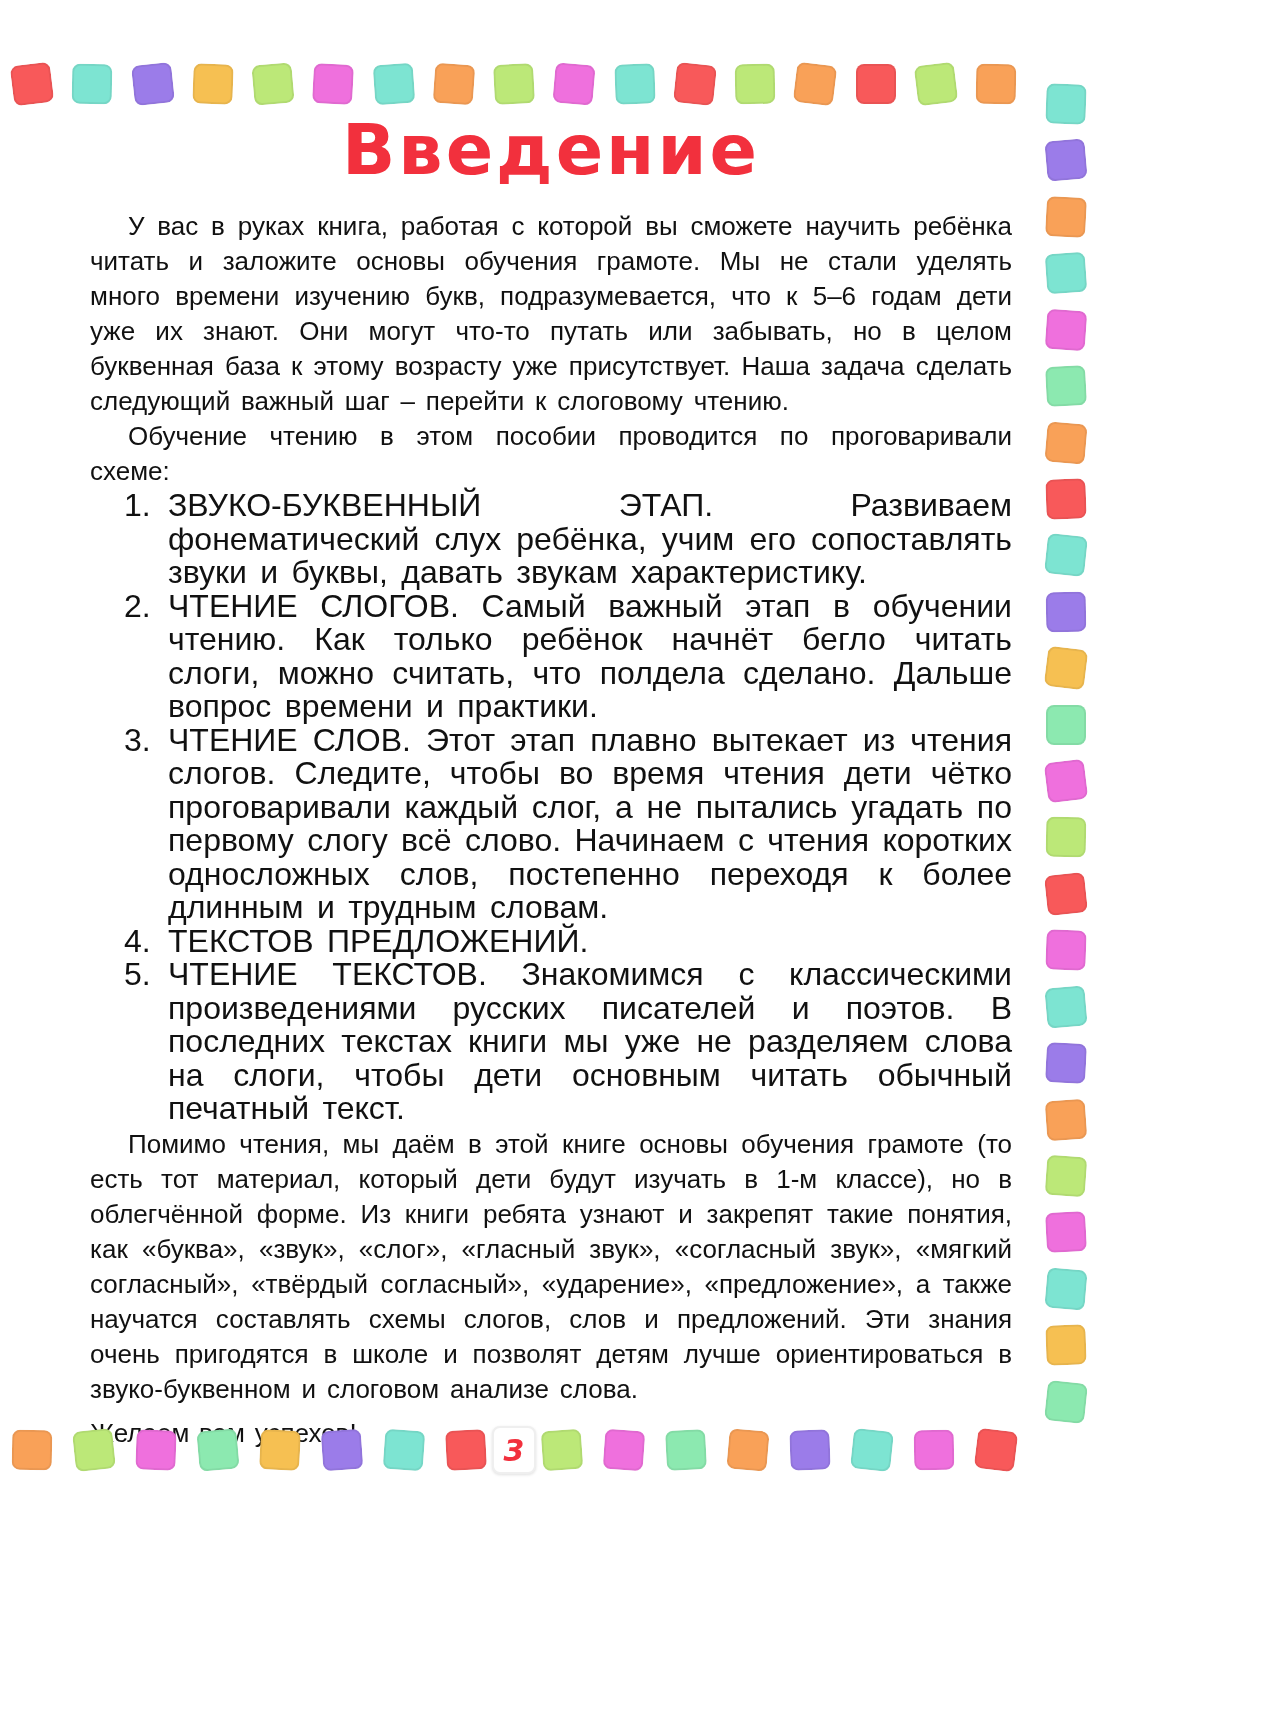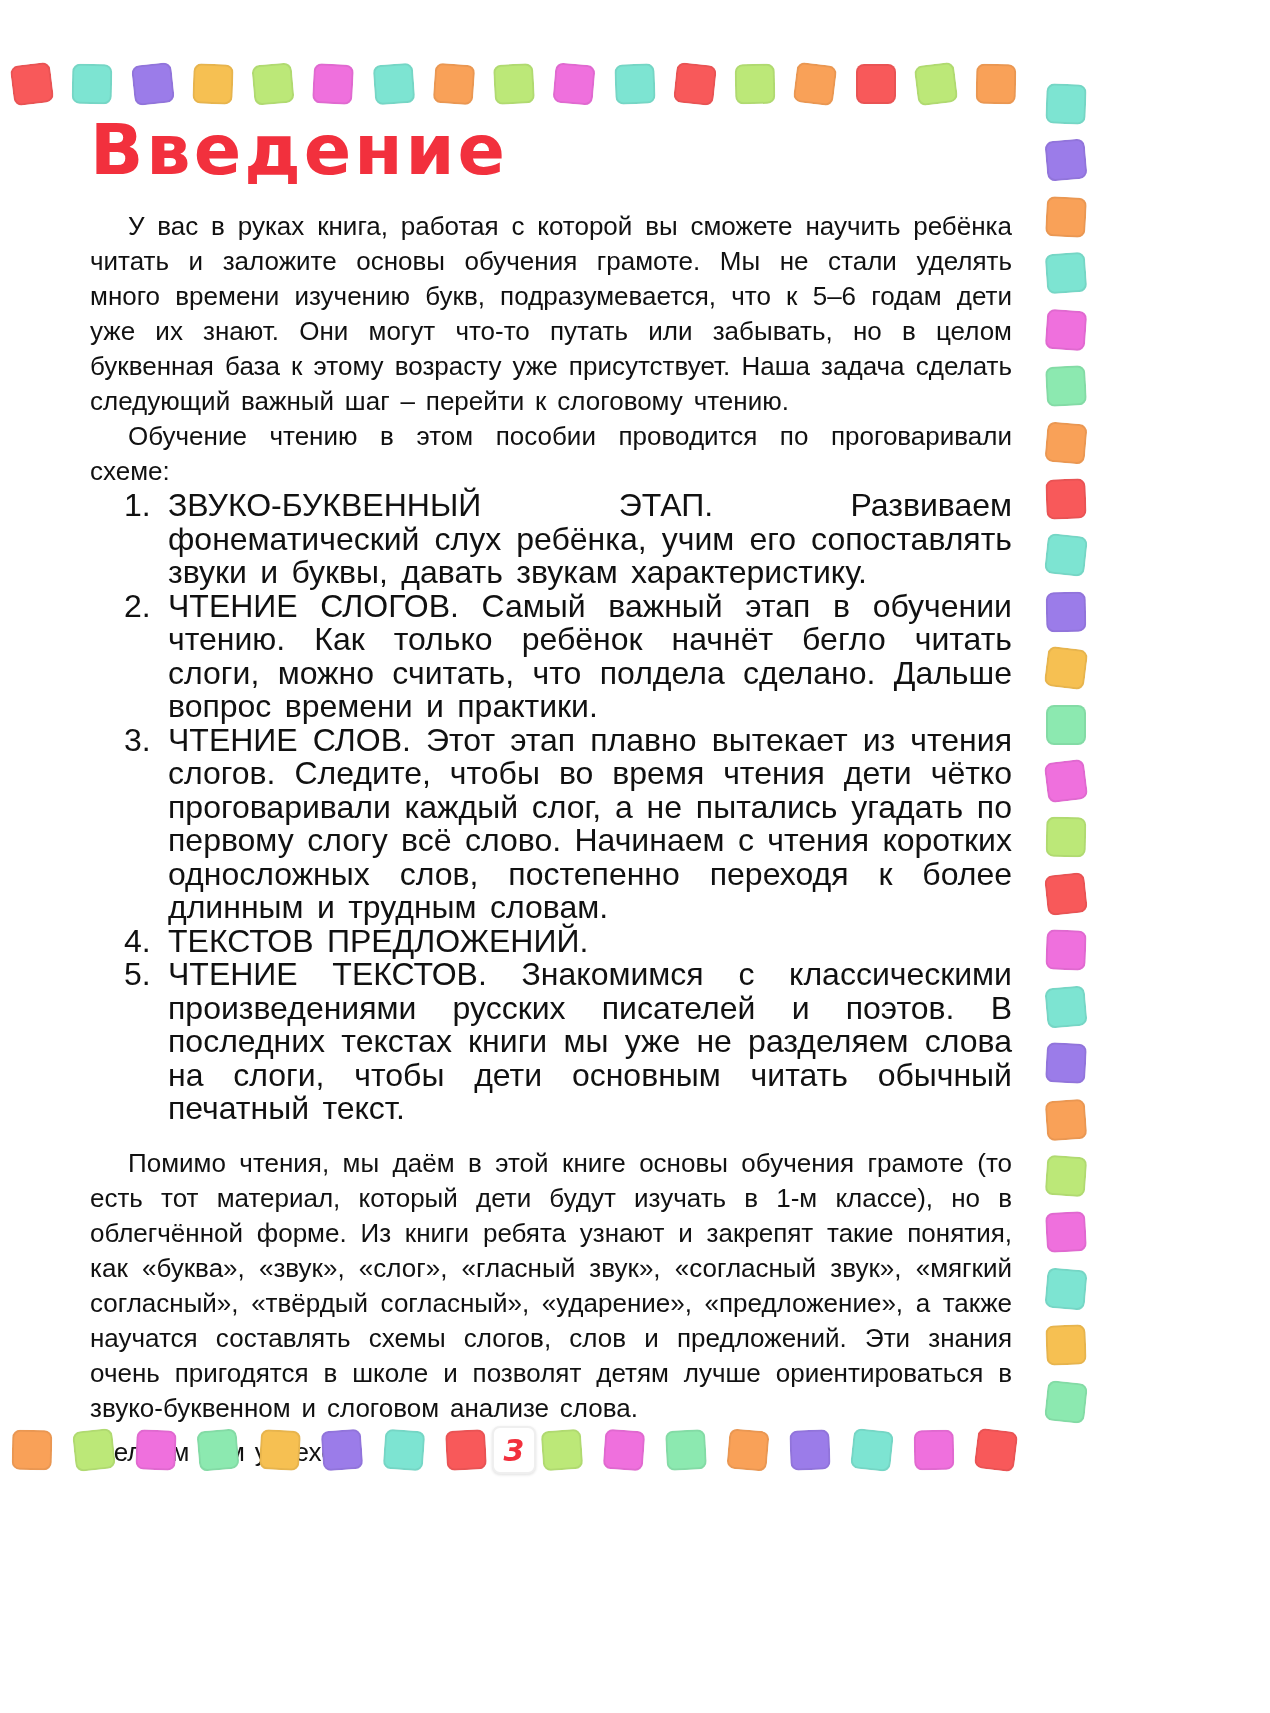--- a/index.html
+++ b/index.html
@@ -32,29 +32,29 @@
     border: 2px solid #efefef; border-radius: 8px;
     display: flex; align-items: center; justify-content: center;
     box-shadow: 0 1px 3px rgba(0,0,0,0.12);
   }
   .page-number {
     color: #f2303d; font-size: 30px; font-weight: bold; font-style: italic;
     font-family: "DejaVu Sans", sans-serif;
   }
   .content { position: absolute; left: 90px; top: 112px; width: 922px; }
   .title {
-    margin: 0 0 20px; color: #f2303d;
+    margin: 0 0 20px; text-align: center; color: #f2303d;
     font-size: 70px; line-height: 1.1; font-weight: bold; letter-spacing: 3px;
     font-family: "DejaVu Sans", sans-serif;
   }
   .para {
     margin: 0; font-size: 26px; line-height: 35px;
     text-align: justify; text-indent: 38px; word-spacing: 0.14em;
   }
-  .para.gap { margin-top: 20px; }
+  .para.gap { margin-top: 1px; }
   .scheme-list { margin: 0; padding: 0; list-style: none; counter-reset: item; }
   .scheme-list li {
     counter-increment: item; position: relative; padding-left: 78px;
     font-size: 32px; line-height: 33.5px; text-align: justify; word-spacing: 0.14em;
   }
   .scheme-list li::before {
     content: counter(item) "."; position: absolute; left: 34px;
   }
   .closing {
     margin: 10px 0 0; font-size: 26px; line-height: 33.5px;

